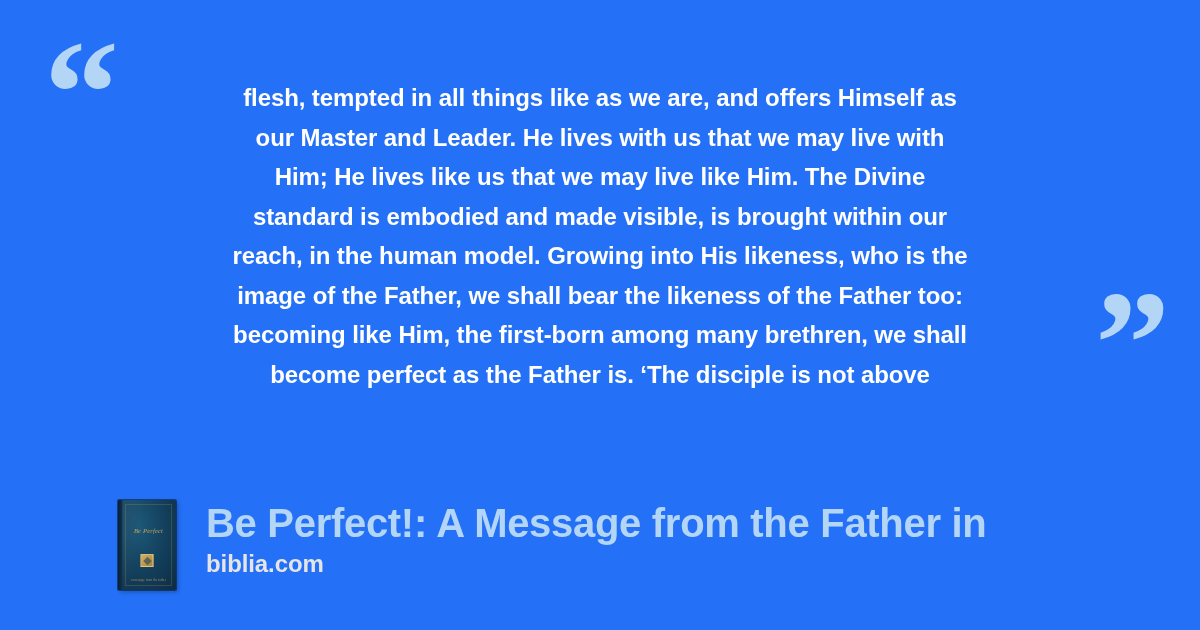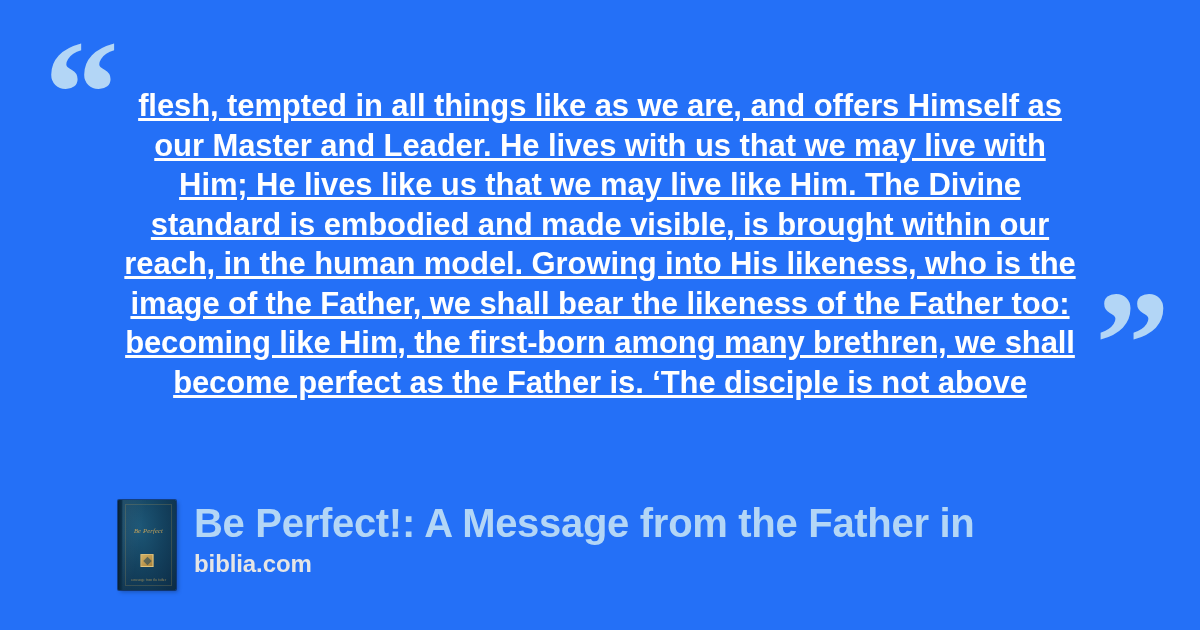--- a/index.html
+++ b/index.html
@@ -45,39 +45,38 @@
 
   
   #quote-block {
     position: absolute;
     left: 112px;
     top: 76px;
     width: 976px;
     text-align: center;
   }
   #quote-text {
-    margin: 10px;
+    margin: 2px;
     color: #FFFFFF;
     font-family: "Liberation Sans", sans-serif;
     font-weight: 700;
-    font-size: 31px;
+    font-size: 24px;
     line-height: 39.5px;
     letter-spacing: -0.1px;
     white-space: pre-line;
-    text-decoration: underline;
   }
 
   
   #footer {
     position: absolute;
     left: 118px;
     top: 500px;
     display: flex;
     align-items: flex-start;
-    gap: 18px;
+    gap: 30px;
   }
 
   
   #book-cover {
     position: relative;
     width: 58px;
     height: 90px;
     flex: 0 0 auto;
     border-radius: 1px;
     background:

